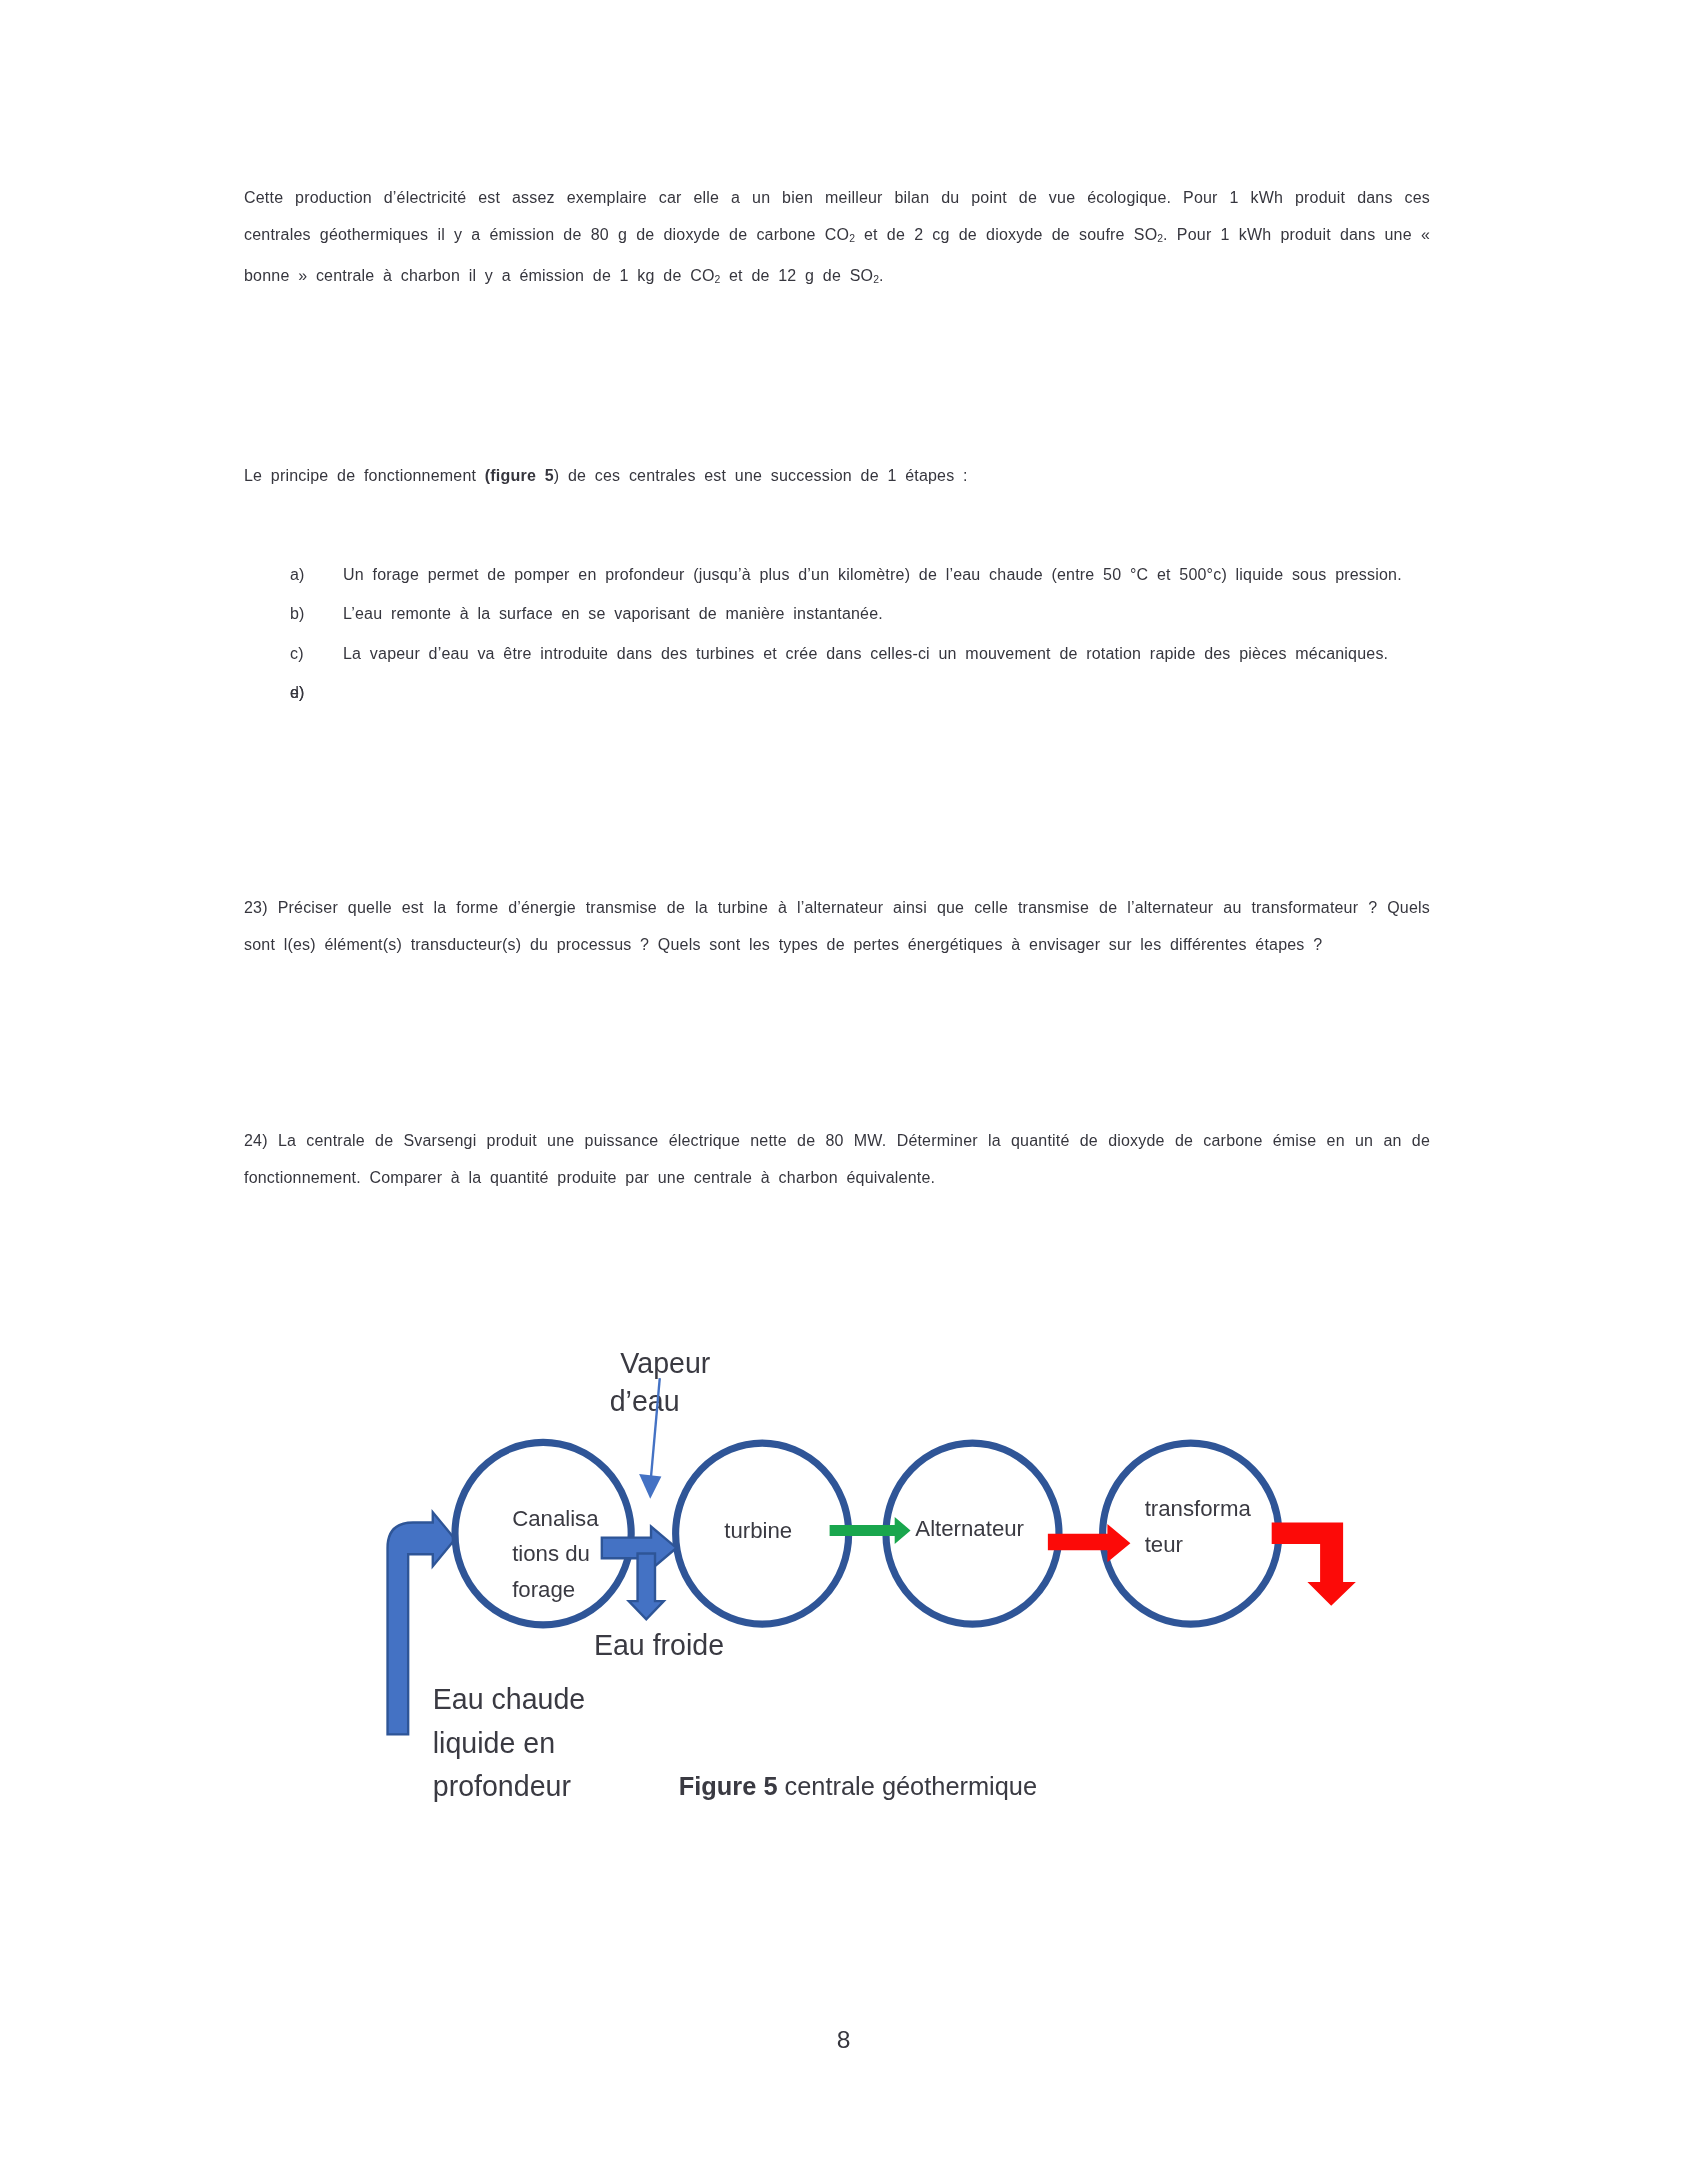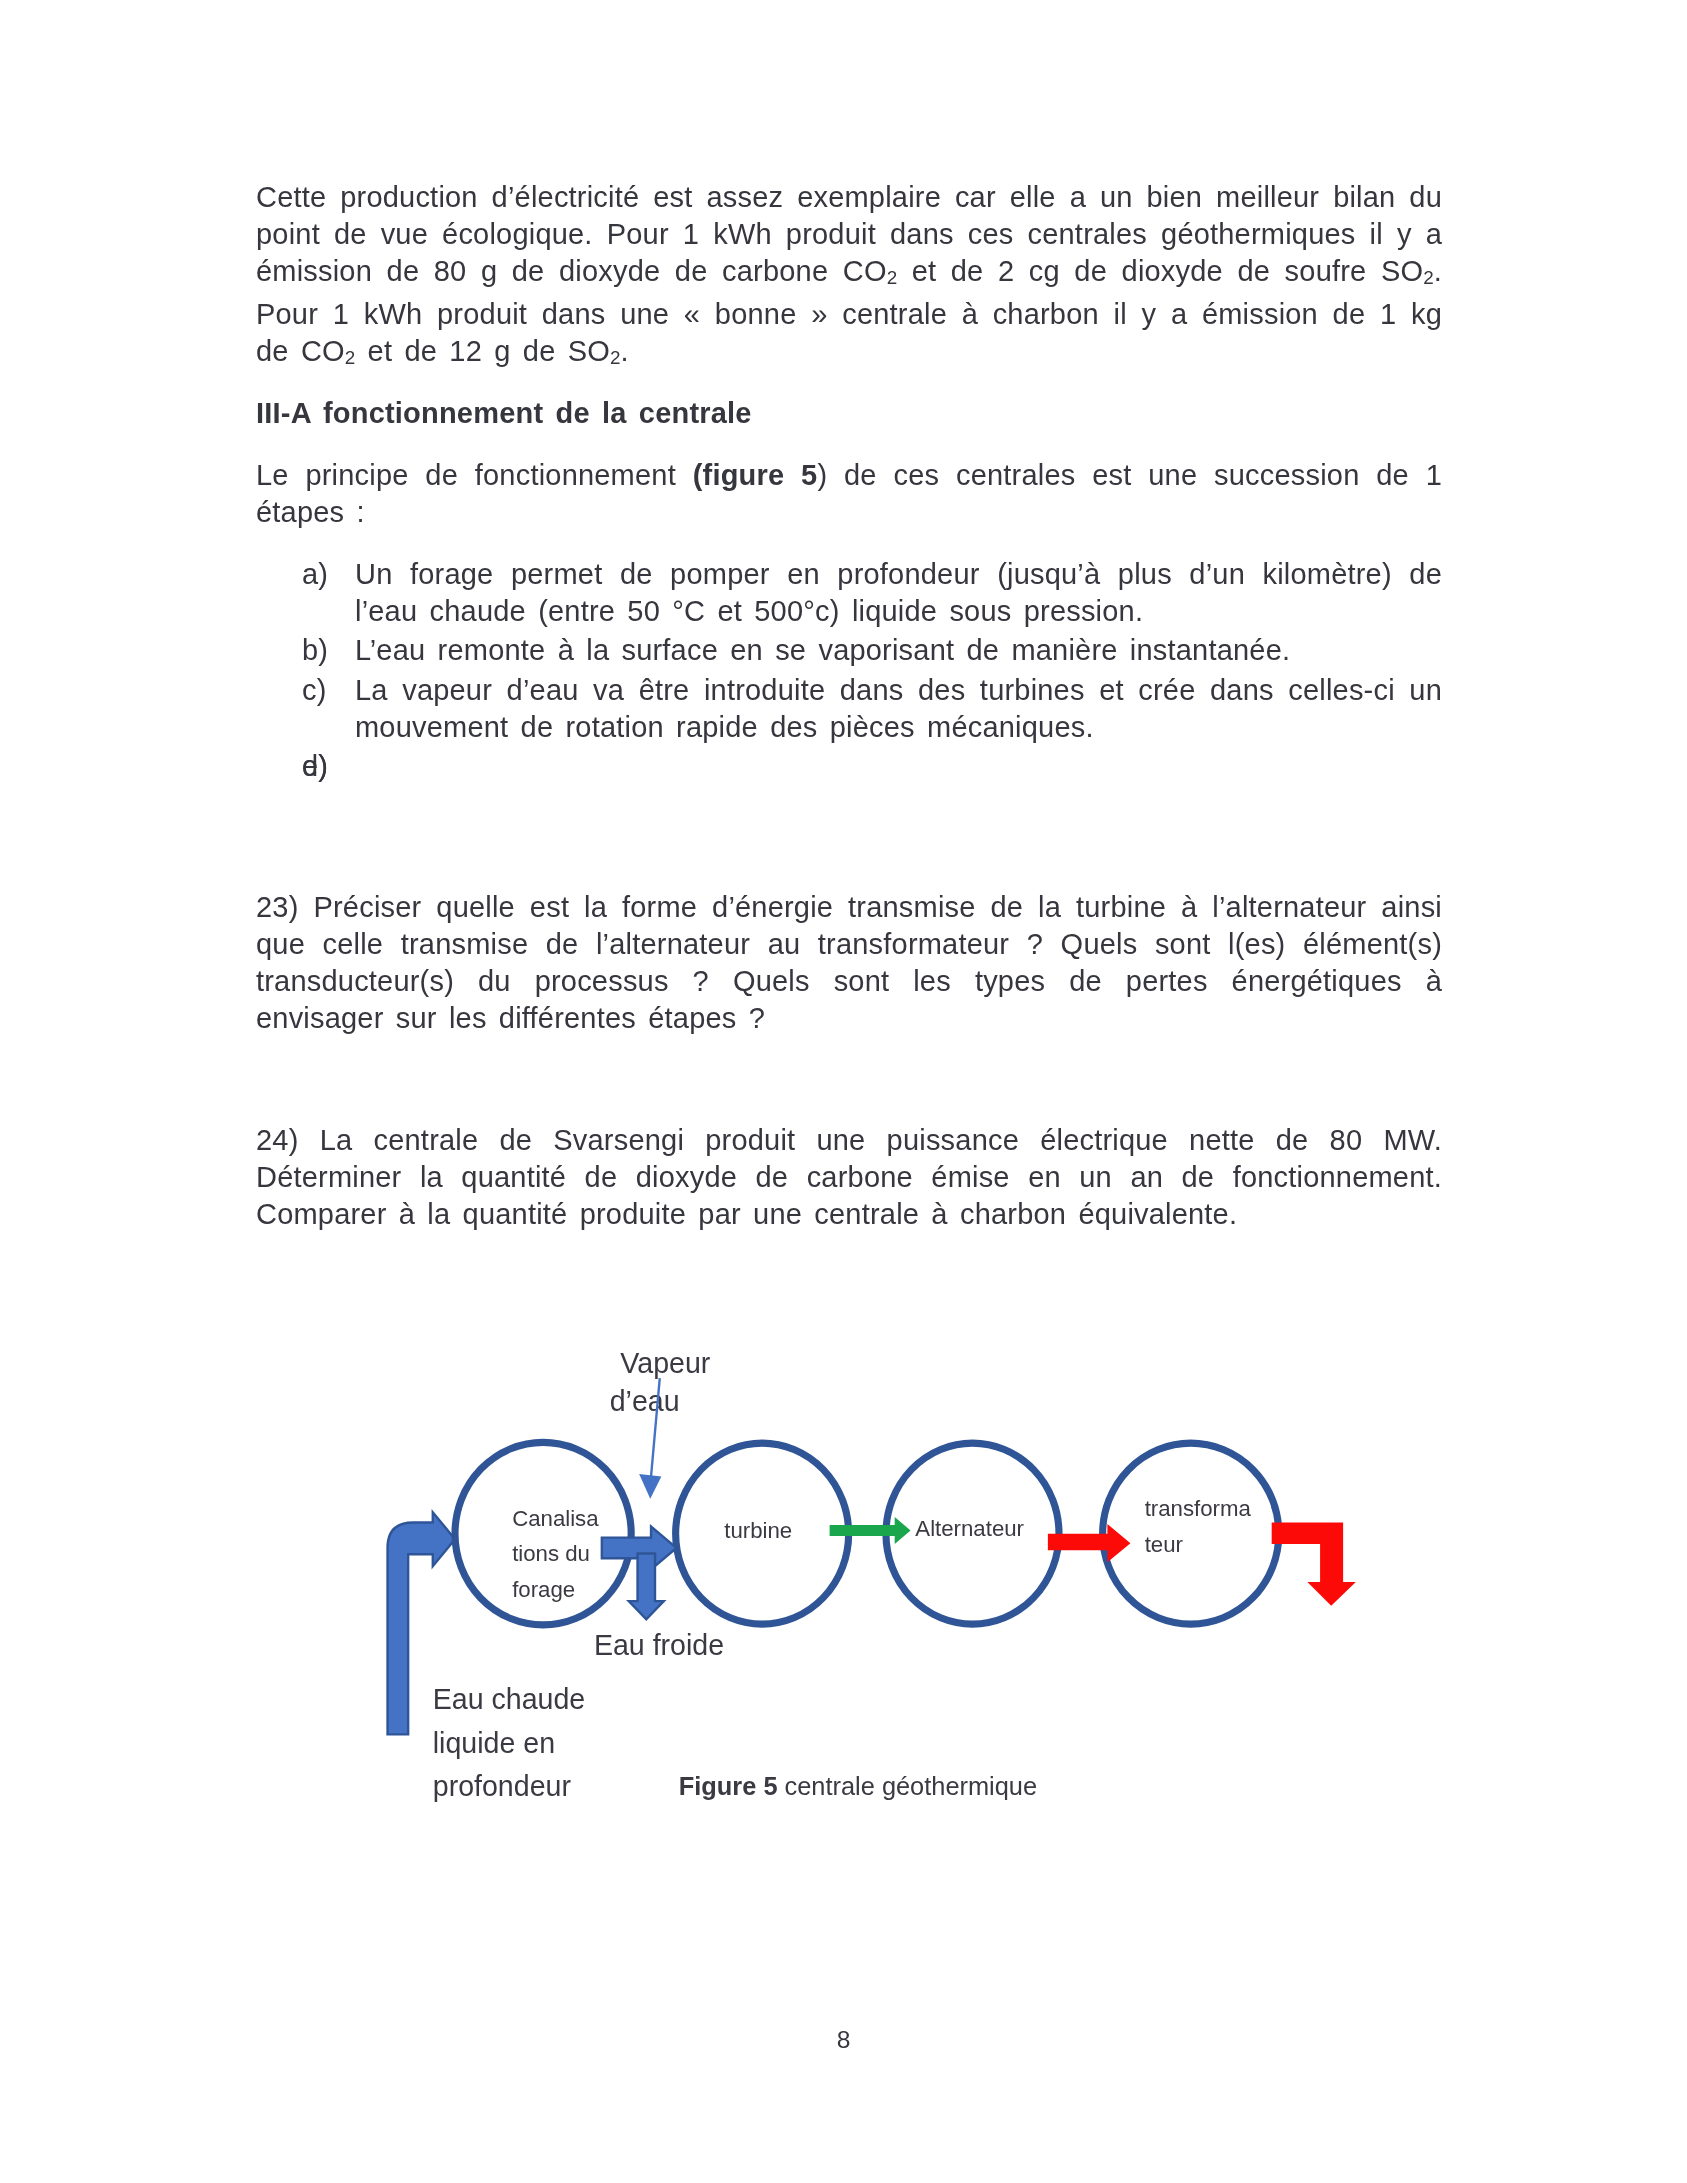--- a/index.html
+++ b/index.html
@@ -7,22 +7,22 @@
     position:relative;
     width:1687px;height:2183px;
     margin:0 auto;
     background:#ffffff;
     font-family:"Liberation Sans","DejaVu Sans",sans-serif;
     color:#36363E;
     overflow:hidden;
   }
   .block{
     position:absolute;
-    left:256px;width:1186px;
-    font-size:29px;line-height:37px;
+    left:244px;width:1186px;
+    font-size:16px;line-height:37px;
     text-align:justify;
     word-spacing:4px;letter-spacing:0.2px;
   }
   .para{white-space:pre-wrap;}
   sub.chem{font-size:0.65em;vertical-align:-0.18em;letter-spacing:0;}
   .heading{font-weight:bold;text-align:left;}
   .bold{font-weight:bold;}
   .step{position:relative;padding-left:99px;margin-bottom:2.4px;}
   .step .marker{position:absolute;left:46px;top:0;}
   .pagenum{
@@ -34,21 +34,20 @@
   .fig-caption{font-size:32px;}
   .node-label{font-size:28px;}
 </style>
 </head>
 <body>
 
 <div class="page">
 
   <div class="block para" style="top:179px;"><span>Cette production d’électricité est assez exemplaire car elle a un bien meilleur bilan du point de vue écologique. Pour 1 kWh produit dans ces centrales géothermiques il y a émission de 80 g de dioxyde de carbone CO</span><sub class="chem">2</sub><span> et de 2 cg de dioxyde de soufre SO</span><sub class="chem">2</sub><span>. Pour 1 kWh produit dans une « bonne » centrale à charbon il y a émission de 1 kg de CO</span><sub class="chem">2</sub><span> et de 12 g de SO</span><sub class="chem">2</sub><span>.</span></div>
 
-  <div class="block heading" style="top:395px;">III-A fonctionnement de la centrale</div>
 
   <div class="block para" style="top:457px;"><span>Le principe de fonctionnement </span><span class="bold">(figure 5</span><span>) de ces centrales est une succession de 1 étapes :</span></div>
 
   <div class="block" style="top:556px;">
     <div class="step">
       <span class="marker">a)</span>
       <span>Un forage permet de pomper en profondeur (jusqu’à plus d’un kilomètre) de l’eau chaude (entre 50 °C et 500°c) liquide sous pression.</span>
     </div>
     <div class="step">
       <span class="marker">b)</span>

